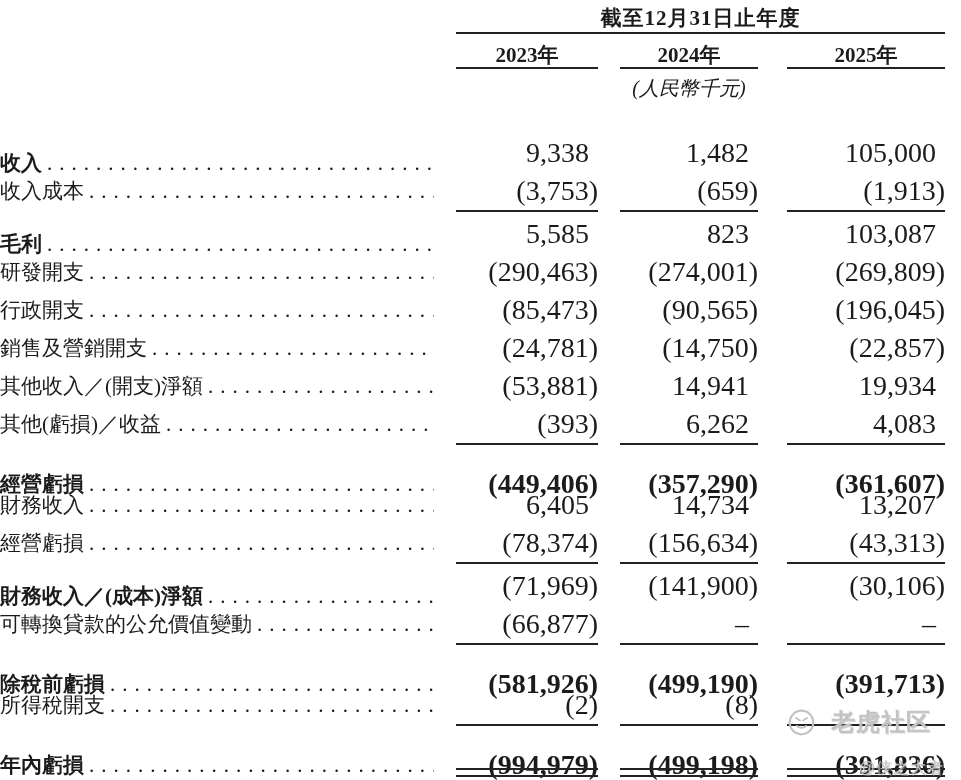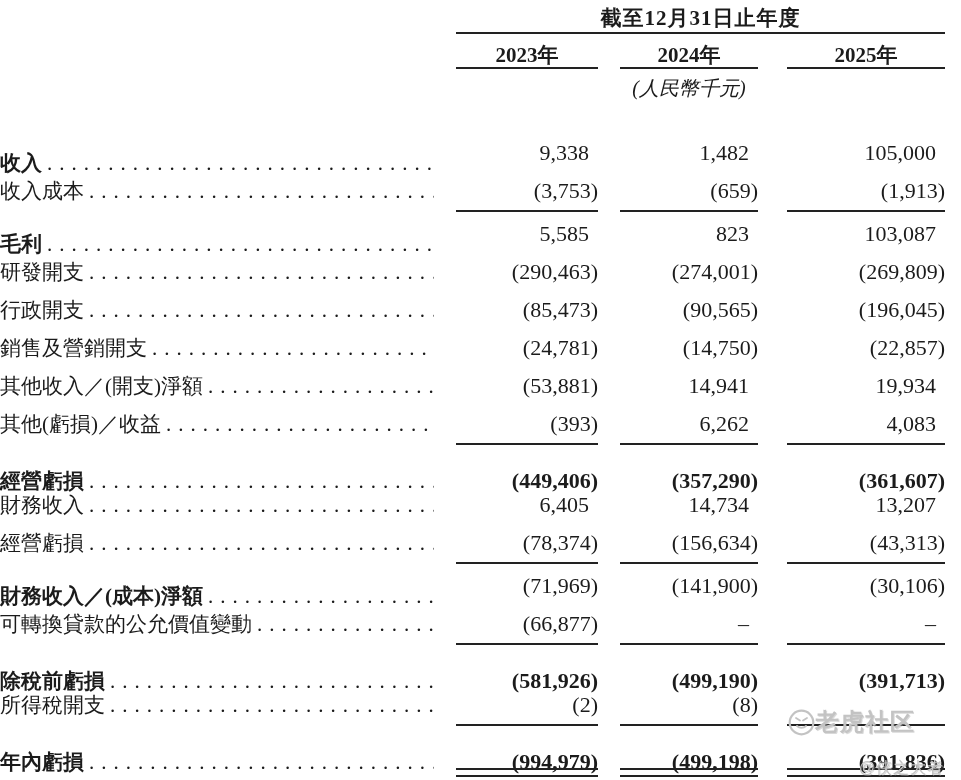--- a/index.html
+++ b/index.html
@@ -36,35 +36,35 @@
   .row{height:38px;align-items:center;}
   .label-cell{
     display:flex;align-items:baseline;overflow:hidden;
     padding-right:22px;font-size:21px;box-sizing:border-box;
   }
   .row-label{white-space:nowrap;}
   .leader{
     flex:1;overflow:hidden;white-space:nowrap;
     letter-spacing:7px;padding-left:5px;font-size:21px;color:#1b1b1b;
   }
-  .num{text-align:right;font-size:22px;white-space:nowrap;}
+  .num{text-align:right;font-size:28px;white-space:nowrap;}
   .noparen{padding-right:9px;box-sizing:border-box;}
   .bold{font-weight:700;margin-top:20px;}
   .rule-row{height:5px;}
   .rule-row .vr{border-top:2px solid #222;}
   .dbl-row{height:13px;}
   .dbl-row .dbl{height:5px;border-top:2px solid #222;border-bottom:2px solid #222;margin-top:1px;}
   
   .watermark{
     position:absolute;left:788px;top:706px;width:170px;
     color:#c3c3c3;
     font-family:"Liberation Sans","DejaVu Sans",sans-serif;
     pointer-events:none;
   }
-  .wm-top{display:flex;align-items:center;gap:0;}
+  .wm-top{display:flex;align-items:center;gap:16px;}
   .wm-brand{
     font-size:24px;font-weight:700;letter-spacing:1px;
     text-shadow:1px 1px 0 rgba(170,170,170,0.45);
   }
   .wm-handle{
     display:block;text-align:right;margin-top:20px;margin-right:14px;
     font-size:16px;letter-spacing:1px;
     text-shadow:1px 1px 0 rgba(170,170,170,0.45);
   }
 </style>

